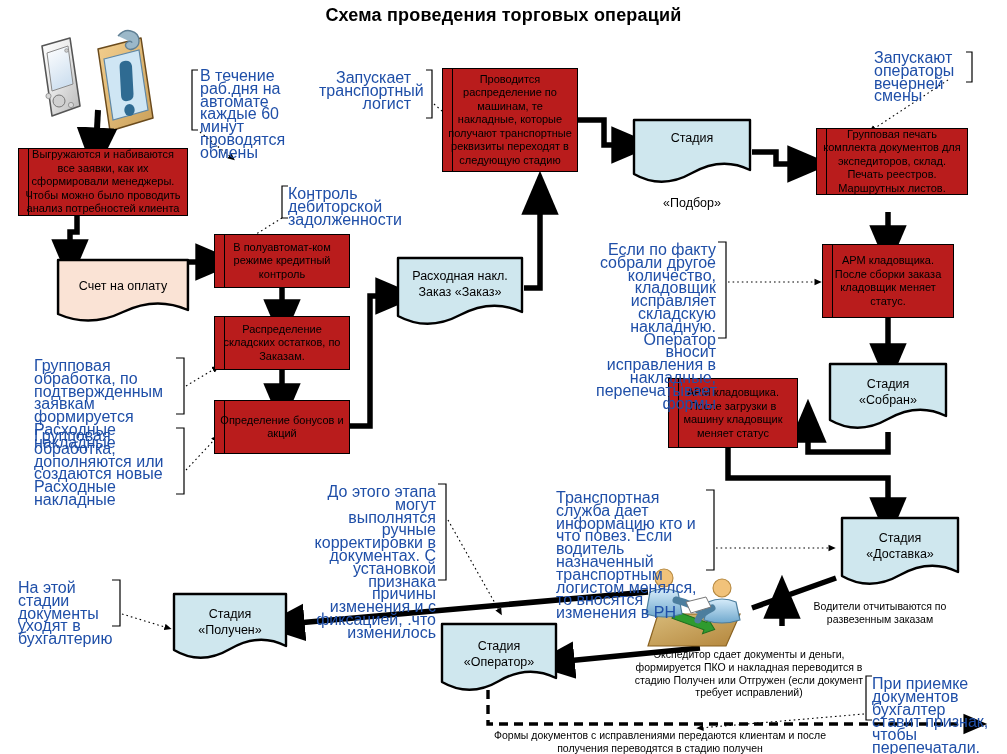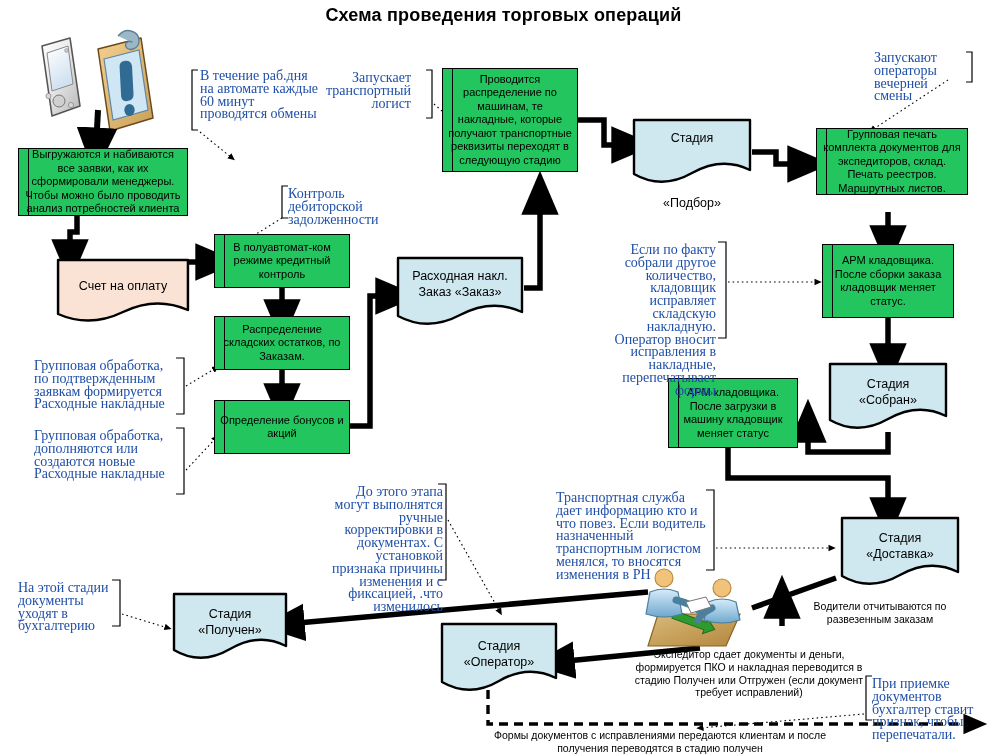--- a/index.html
+++ b/index.html
@@ -16,21 +16,21 @@
 
   .title{
     position:absolute;top:5px;left:0;width:1007px;text-align:center;
     font-size:18px;font-weight:bold;letter-spacing:.2px;
   }
 
   
   .proc{
     position:absolute;
     border:1.4px solid #000;
-    background:#22c55e;
+    background:#b91c1c;
     box-sizing:border-box;
     font-size:11px;
     line-height:13.5px;
     text-align:center;
     display:flex;align-items:center;justify-content:center;
   }
   .proc .inner{padding:0 4px;width:100%;}
   .proc::before{
     content:"";position:absolute;left:9px;top:-1.4px;bottom:-1.4px;
     border-left:1.4px solid #000;
@@ -47,23 +47,22 @@
   .doc .doclabel{
     position:absolute;left:0;right:0;
     text-align:center;
   }
   .doc svg{position:absolute;left:0;top:0;width:100%;height:100%;}
 
   
   .note{
     position:absolute;
     color:#1F4FA8;
-    font-size:14px;
+    font-size:16px;
     line-height:12.8px;
-    font-family:Liberation Serif, serif;
   }
   .note .txt{display:block;}
   .note.right{text-align:right;}
   .note.left{text-align:left;}
 
   
   .cap{
     position:absolute;
     color:#000;
     font-size:10.5px;
@@ -325,21 +324,21 @@
   </div>
 
   <div class="note left" style="left:34px;top:430px;width:140px;">
     <span class="txt">Групповая обработка, дополняются или создаются новые Расходные накладные</span>
   </div>
 
   <div class="note right" style="left:596px;top:244px;width:120px;">
     <span class="txt">Если по факту собрали другое количество, кладовщик исправляет складскую накладную. Оператор вносит исправления в накладные, перепечатывает формы</span>
   </div>
 
-  <div class="note right" style="left:321px;top:486px;width:122px;">
+  <div class="note right" style="left:314px;top:486px;width:122px;">
     <span class="txt">До этого этапа  могут выполнятся ручные корректировки в документах. С установкой признака причины изменения и с фиксацией, .что изменилось</span>
   </div>
 
   <div class="note left" style="left:556px;top:492px;width:150px;">
     <span class="txt">Транспортная служба дает информацию кто и что повез. Если водитель назначенный транспортным логистом менялся, то вносятся изменения в РН</span>
   </div>
 
   <div class="note left" style="left:18px;top:582px;width:94px;">
     <span class="txt">На этой стадии документы уходят в бухгалтерию</span>
   </div>

